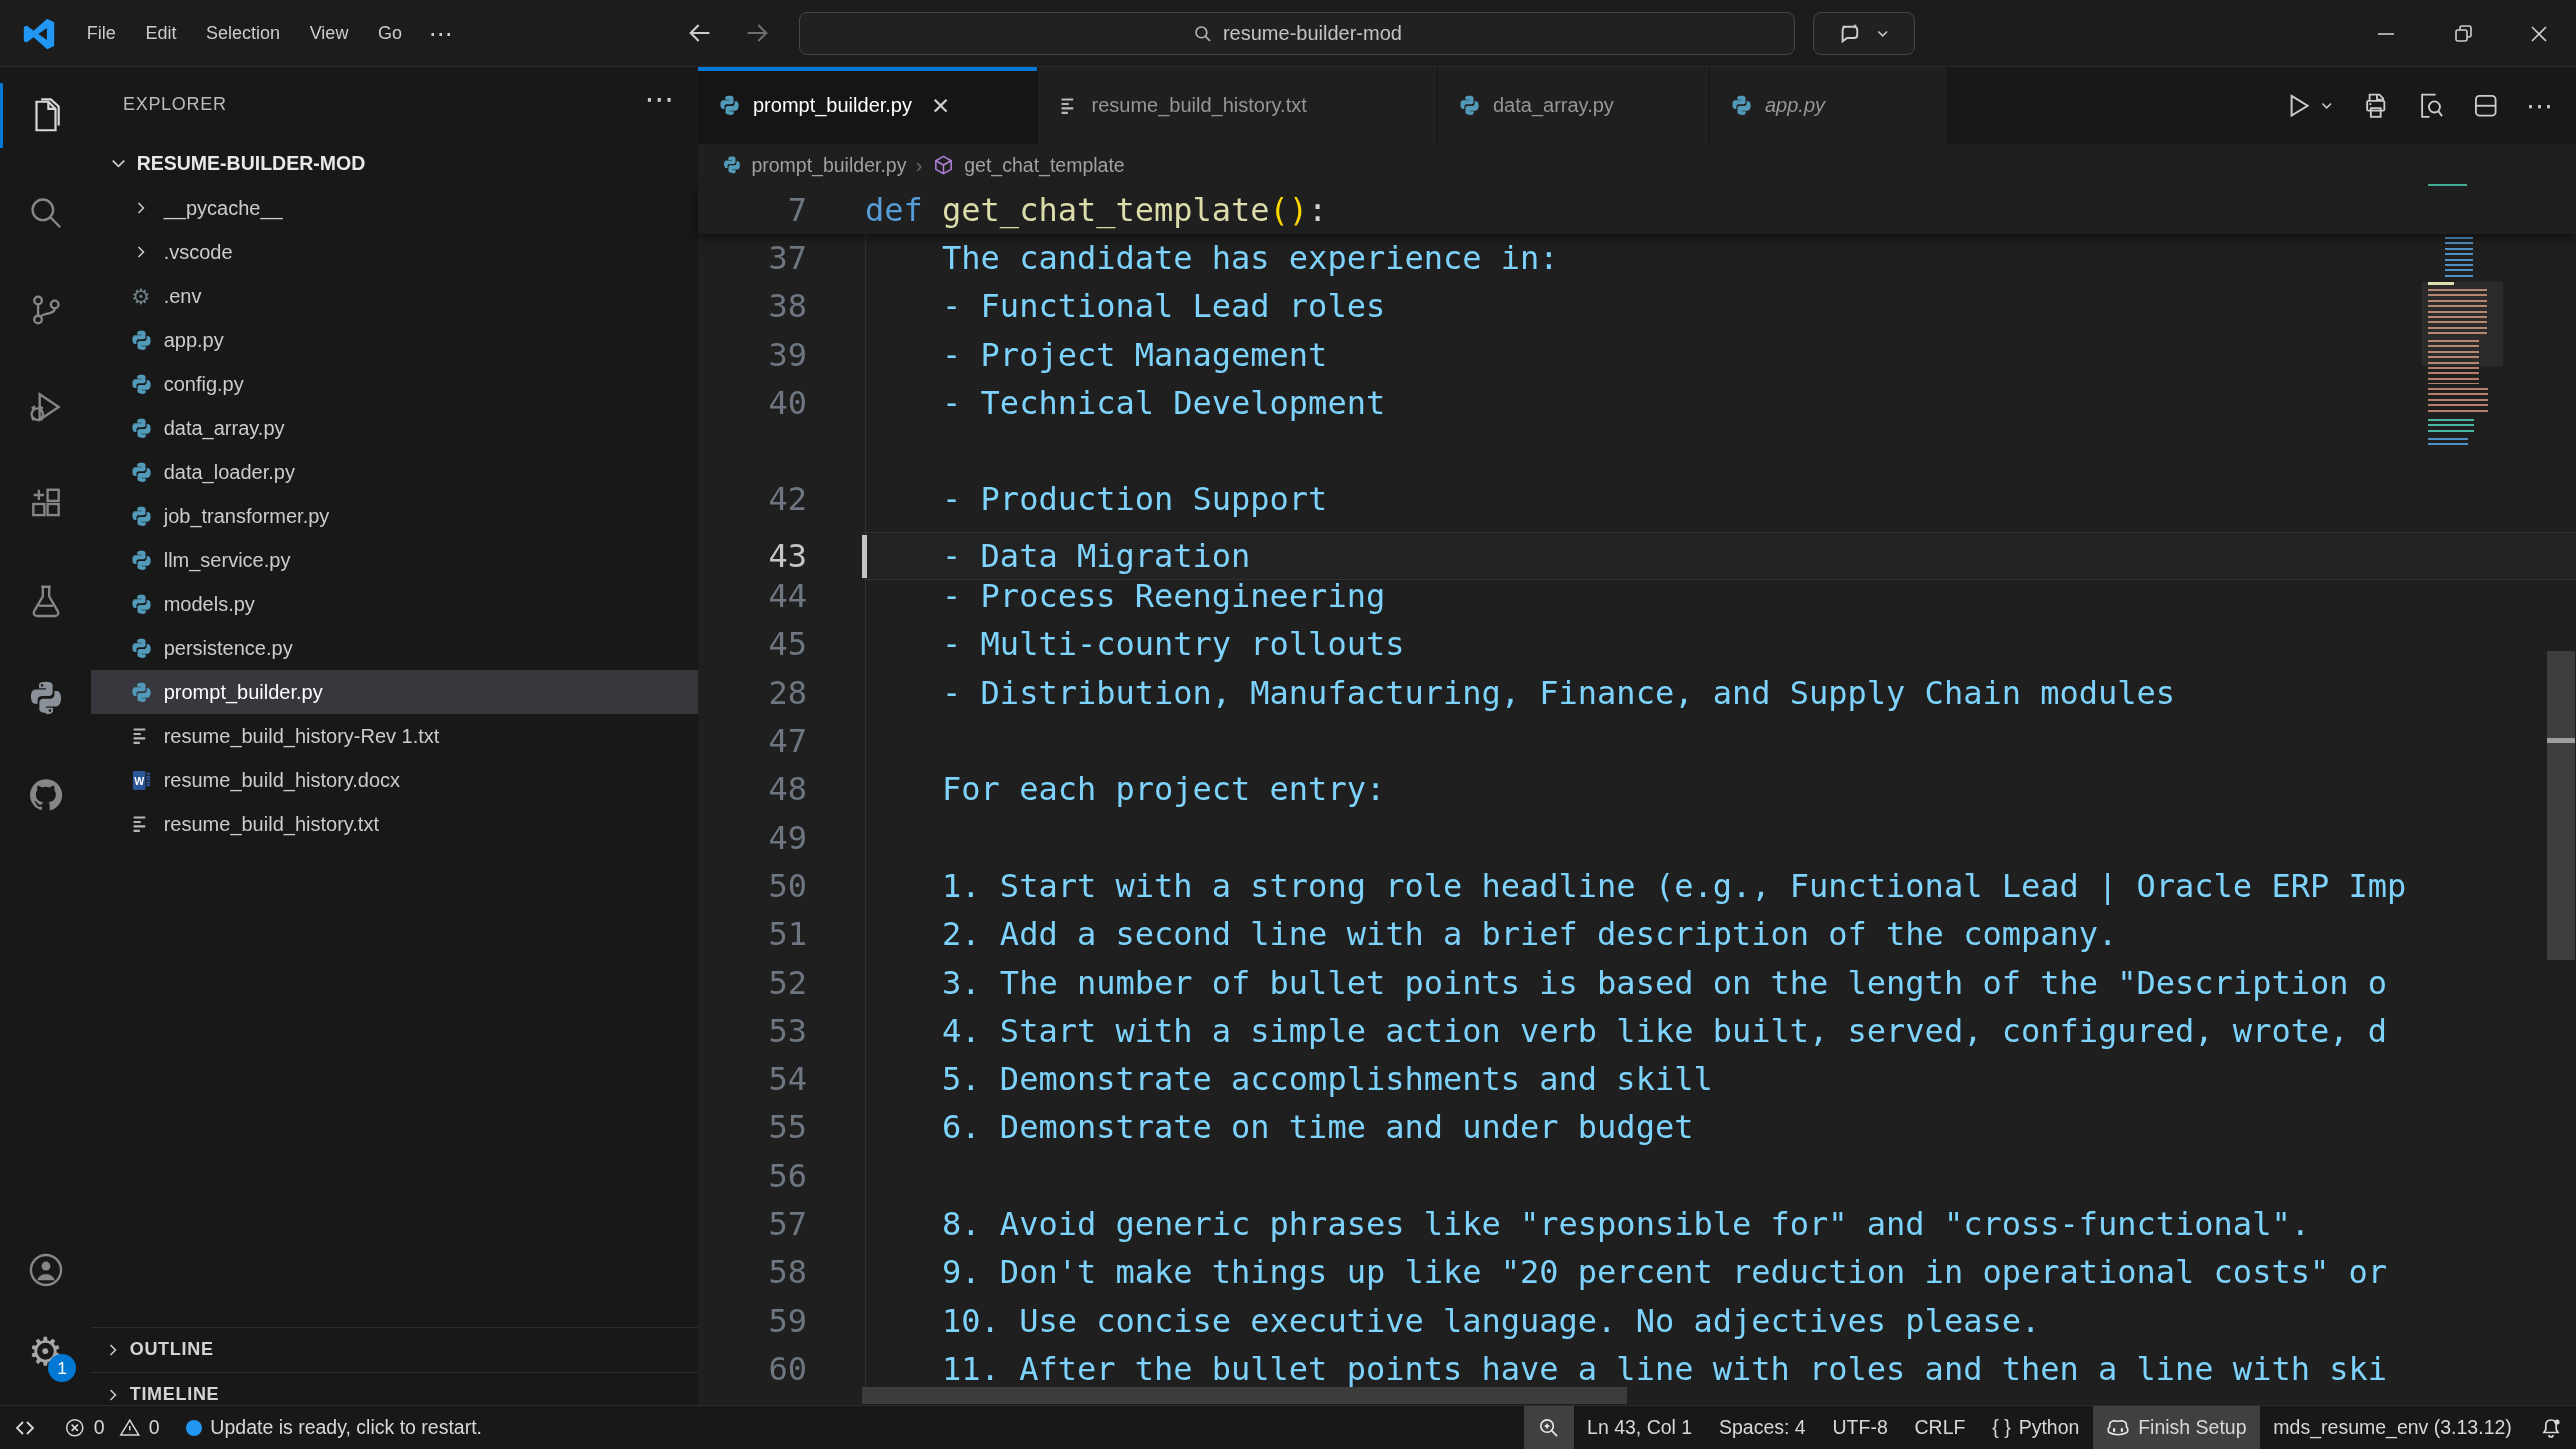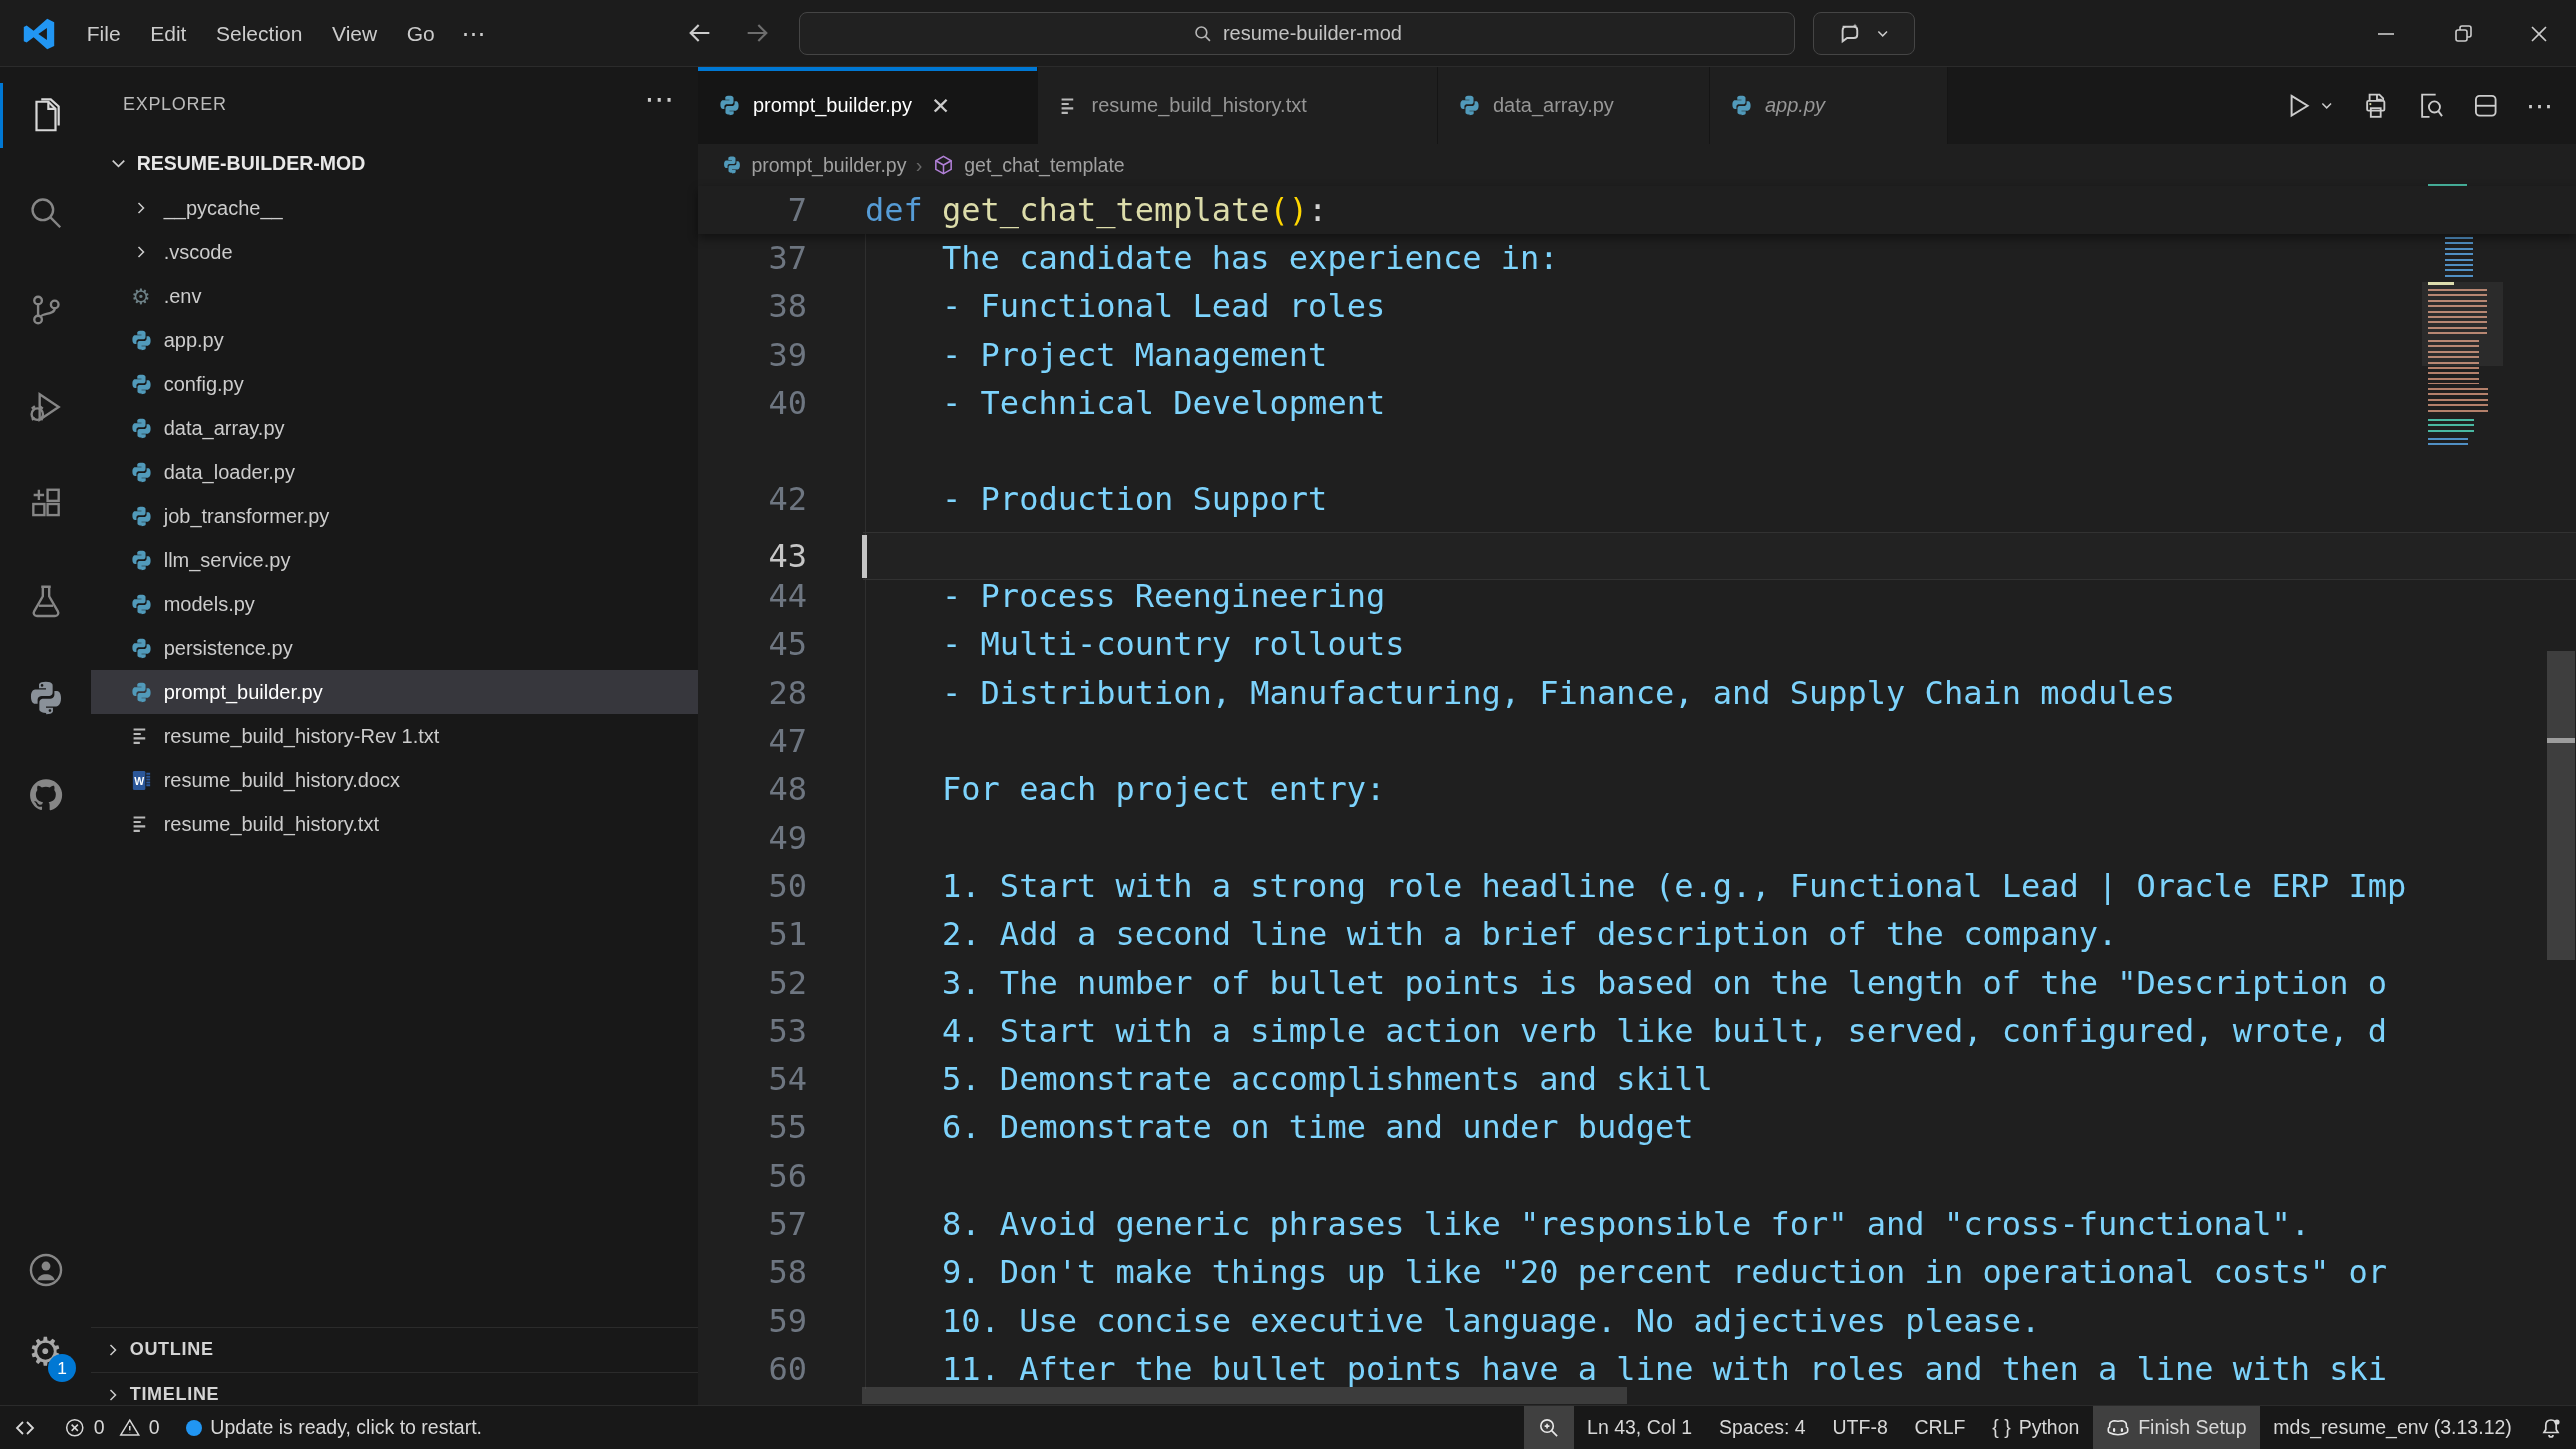--- a/index.html
+++ b/index.html
@@ -5,21 +5,21 @@
   * { margin:0; padding:0; box-sizing:border-box; }
   html,body { width:2576px; height:1449px; overflow:hidden; background:#181818;
               font-family:"Liberation Sans", sans-serif; }
   svg { display:block; }
 
   
   #titlebar { position:absolute; left:0; top:0; width:2576px; height:67px;
               background:#1c1c1c; border-bottom:0.7px solid #2b2b2b; }
   #vscode-logo { position:absolute; left:20px; top:14.8px; }
   #menubar { position:absolute; left:72px; top:0; height:67px; display:flex; align-items:center; }
-  .menu-item { color:#cccccc; font-size:21px; padding:6.7px 14.8px; border-radius:6.7px; }
+  .menu-item { color:#cccccc; font-size:18px; padding:6.7px 14.8px; border-radius:6.7px; }
   .menu-more { color:#cccccc; font-size:24px; padding:6.7px 12px; }
   .nav-arrow { position:absolute; top:17.4px; width:32px; height:32px; }
   #searchbox { position:absolute; left:799px; top:12px; width:996px; height:43px;
                background:#212121; border:1.3px solid #454545; border-radius:8px;
                display:flex; align-items:center; justify-content:center; gap:9.4px;
                color:#c3c3c3; font-size:20px; }
   #copilot-btn { position:absolute; left:1813px; top:12px; width:102px; height:43px;
                  background:#212121; border:1.3px solid #454545; border-radius:8px;
                  display:flex; align-items:center; justify-content:center; gap:9.4px; }
   .win-ctl { position:absolute; top:0; width:75px; height:67px; display:flex;
@@ -540,20 +540,21 @@
     <div class="crow" style="top:145px">
         <span class="gutter">40</span>
         <span class="codetext str">    - Technical Development</span>
       </div>
     <div class="crow" style="top:241px">
         <span class="gutter">42</span>
         <span class="codetext str">    - Production Support</span>
       </div>
     <div class="crow current" style="top:298px">
         <span class="gutter">43</span>
+        <span class="codetext str">    - Data Migration</span>
         <span id="cursor"></span>
       </div>
     <div class="crow" style="top:338px">
         <span class="gutter">44</span>
         <span class="codetext str">    - Process Reengineering</span>
       </div>
     <div class="crow" style="top:386px">
         <span class="gutter">45</span>
         <span class="codetext str">    - Multi-country rollouts</span>
       </div>

